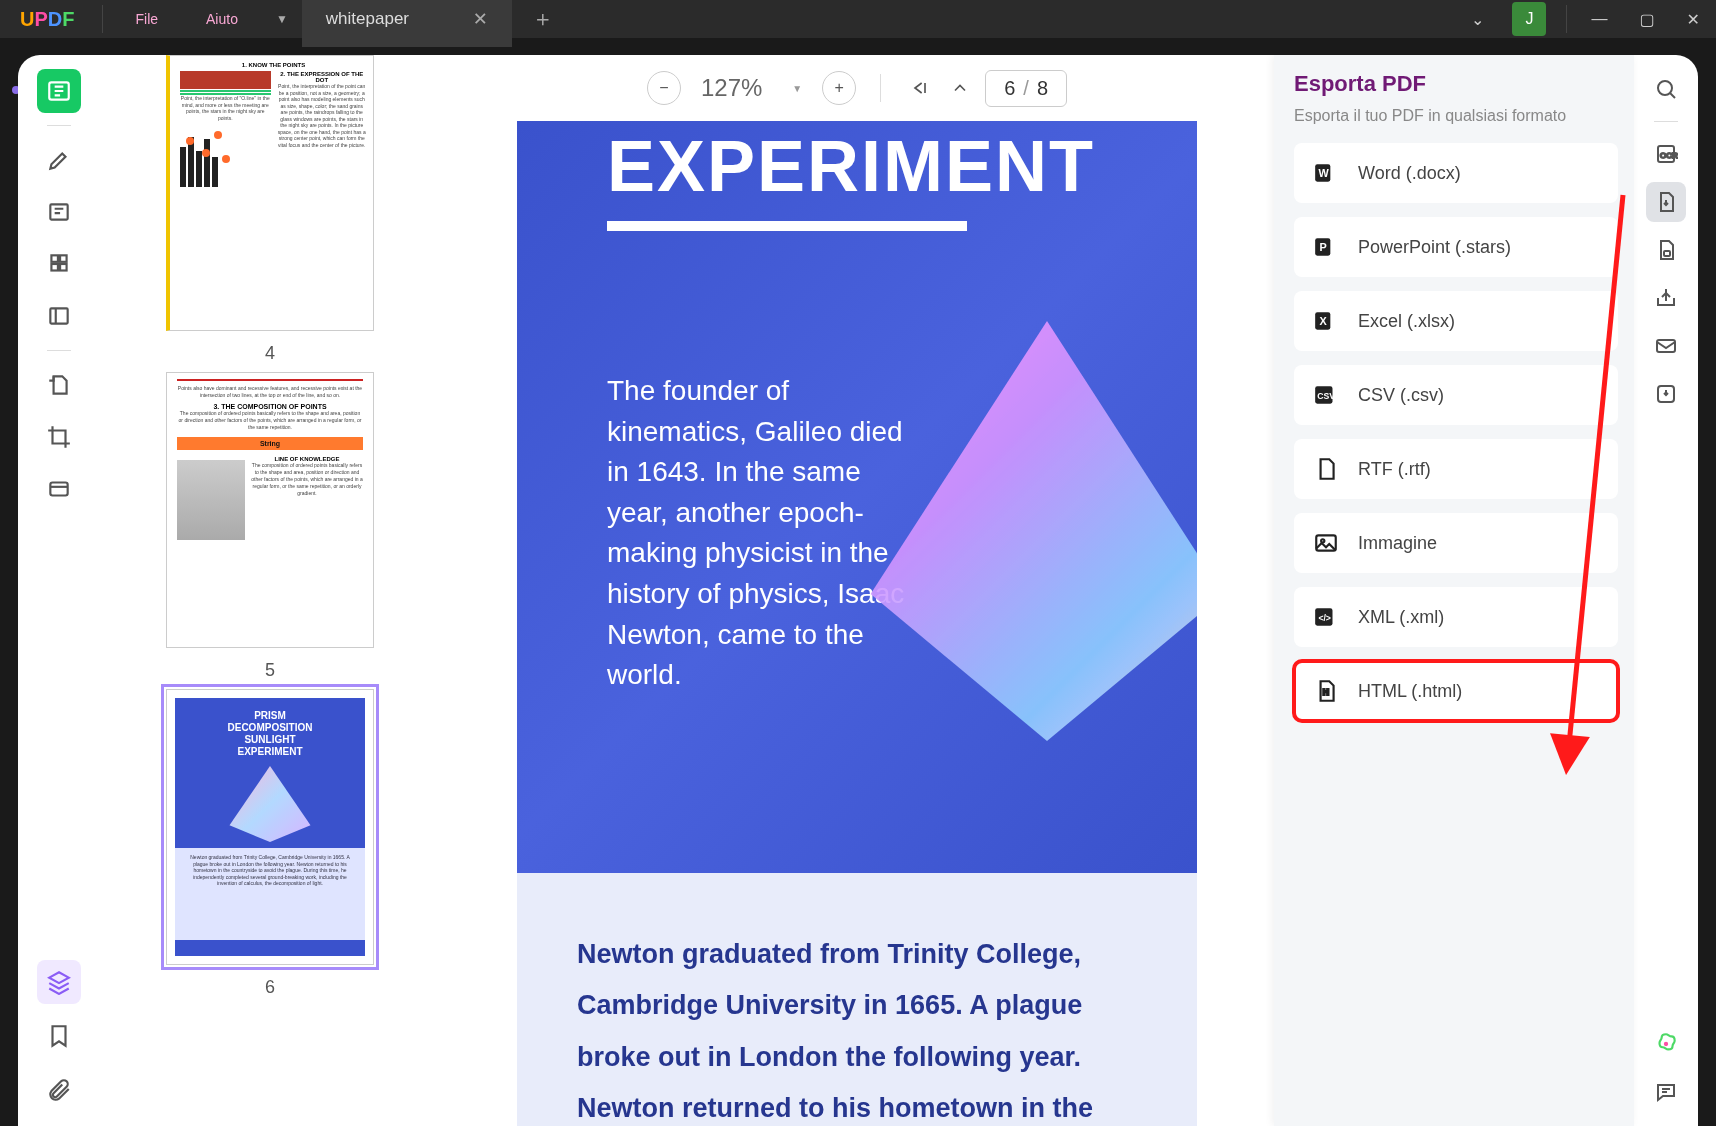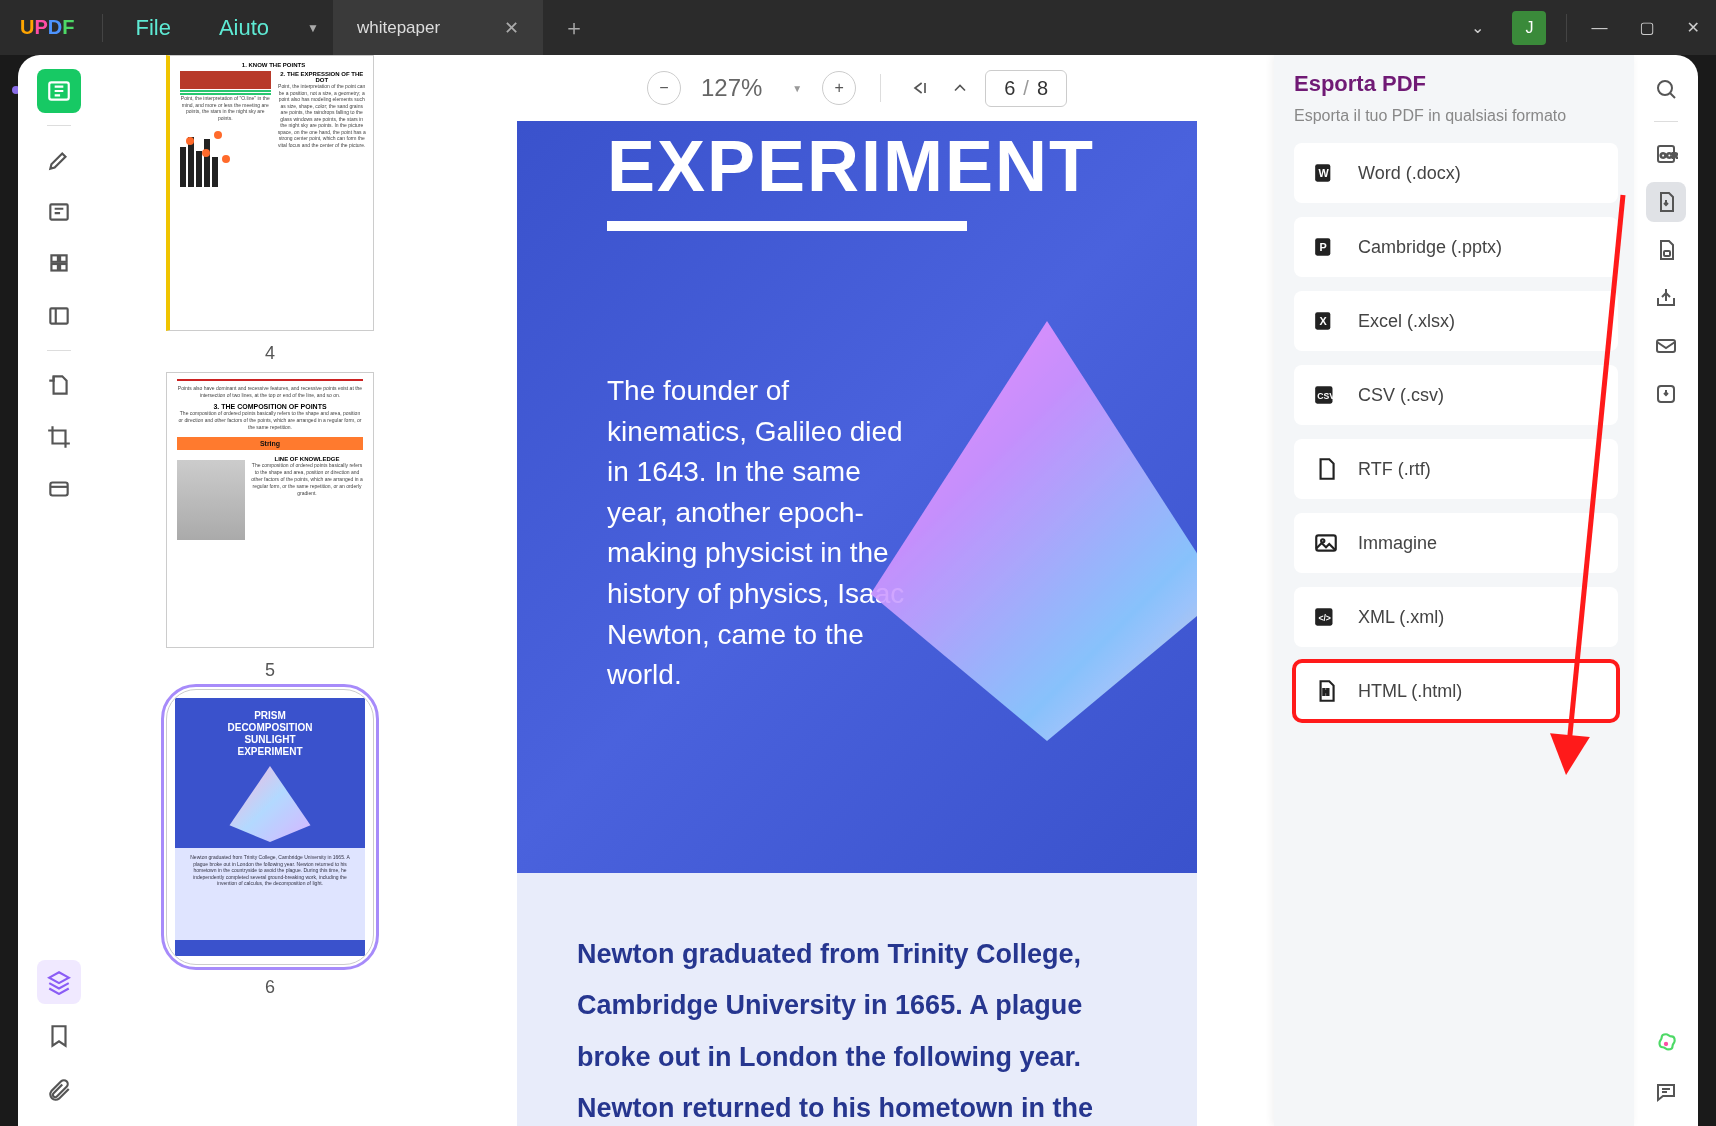--- a/index.html
+++ b/index.html
@@ -1,23 +1,23 @@
 <!DOCTYPE html>
 <html><head>
 <meta charset="utf-8">
 <style>
 * { margin: 0; padding: 0; box-sizing: border-box; font-family: -apple-system, BlinkMacSystemFont, "Segoe UI", Arial, sans-serif; }
 body { background: #1a1a1a; width: 1716px; height: 1126px; overflow: hidden; }
 
 
-.titlebar { height: 55px; background: #2b2b2b; display: flex; align-items: center; color: #ccc; }
+.titlebar { height: 38px; background: #2b2b2b; display: flex; align-items: center; color: #ccc; }
 .logo { padding: 0 20px; font-weight: bold; font-size: 20px; }
 .logo .u { color: #ffa500; } .logo .p { color: #ff4da6; } .logo .d { color: #4d94ff; } .logo .f { color: #4dd966; }
 .vsep { width: 1px; height: 28px; background: #444; margin: 0 8px; }
-.menu-item { padding: 0 24px; font-size: 22px; color: #5eead4; cursor: pointer; }
+.menu-item { padding: 0 24px; font-size: 14px; color: #f9a8d4; cursor: pointer; }
 .tab-dropdown { padding: 0 14px; color: #aaa; font-size: 12px; }
 .tab { display: flex; align-items: center; background: #3a3a3a; height: 55px; padding: 0 24px; gap: 20px; font-size: 17px; color: #ddd; min-width: 210px; }
 .tab-close { color: #aaa; font-size: 18px; cursor: pointer; margin-left: auto; }
 .tab-add { padding: 0 20px; color: #aaa; font-size: 22px; cursor: pointer; }
 .spacer { flex: 1; }
 .win-ctrl { padding: 0 16px; color: #ccc; font-size: 16px; cursor: pointer; }
 .avatar { width: 34px; height: 34px; border-radius: 4px; background: #3a8a3a; color: #fff; display: flex; align-items: center; justify-content: center; margin: 0 12px; font-size: 16px; }
 
 
 .main { position: absolute; top: 55px; left: 18px; right: 18px; bottom: 0; background: #fff; border-radius: 22px 22px 0 0; display: flex; overflow: hidden; }
@@ -27,21 +27,21 @@
 .rail-btn { width: 44px; height: 44px; border-radius: 8px; display: flex; align-items: center; justify-content: center; cursor: pointer; }
 .rail-btn.active { background: #17c964; }
 .rail-btn svg { width: 26px; height: 26px; }
 .rail-divider { width: 24px; height: 1px; background: #ddd; margin: 4px 0; }
 .rail-bottom { margin-top: auto; margin-bottom: 14px; display: flex; flex-direction: column; align-items: center; gap: 10px; }
 
 
 .thumbs { width: 340px; padding: 0 40px; overflow-y: auto; }
 .thumb-wrap { margin-bottom: 8px; text-align: center; }
 .thumb { width: 208px; height: 276px; margin: 0 auto 12px; border: 1px solid #ccc; background: #fff; position: relative; overflow: hidden; font-size: 6px; }
-.thumb.selected { outline: 3px solid #a78bfa; outline-offset: 2px; border-radius: 30px; }
+.thumb.selected { outline: 3px solid #a78bfa; outline-offset: 2px; }
 .thumb-num { font-size: 18px; color: #555; }
 .thumb4 { padding: 6px 6px 6px 10px; border-left: 4px solid #f0c400; }
 .thumb4 .strip { display: flex; gap: 2px; margin-top: 6px; }
 .thumb4 .bar { width: 6px; background: #222; }
 .thumb4 .dot { width: 8px; height: 8px; background: #ff6a2b; border-radius: 50%; }
 .thumb4 .redbar { height: 18px; background: #b83a2a; }
 .thumb4 .greenline { height: 2px; background: #28c76f; margin-top: 1px; }
 .thumb4 strong { font-size: 6px; }
 .thumb4 .tcol { display: flex; gap: 6px; }
 .thumb4 .txt { color: #444; line-height: 1.3; font-size: 5px; }
@@ -308,21 +308,21 @@
         </span>
       <span>Word (.docx)</span>
     </div>
     <div class="export-item">
       <span class="eicon">
           <svg viewBox="0 0 24 24" width="26" height="26">
             <rect x="2" y="4" width="14" height="16" rx="2" fill="#222"></rect>
             <text x="6" y="16" fill="#fff" font-size="10" font-weight="bold">P</text>
           </svg>
         </span>
-      <span>Cambridge (.pptx)</span>
+      <span>PowerPoint (.stars)</span>
     </div>
     <div class="export-item">
       <span class="eicon">
           <svg viewBox="0 0 24 24" width="26" height="26">
             <rect x="2" y="4" width="14" height="16" rx="2" fill="#222"></rect>
             <text x="6" y="16" fill="#fff" font-size="10" font-weight="bold">X</text>
           </svg>
         </span>
       <span>Excel (.xlsx)</span>
     </div>

